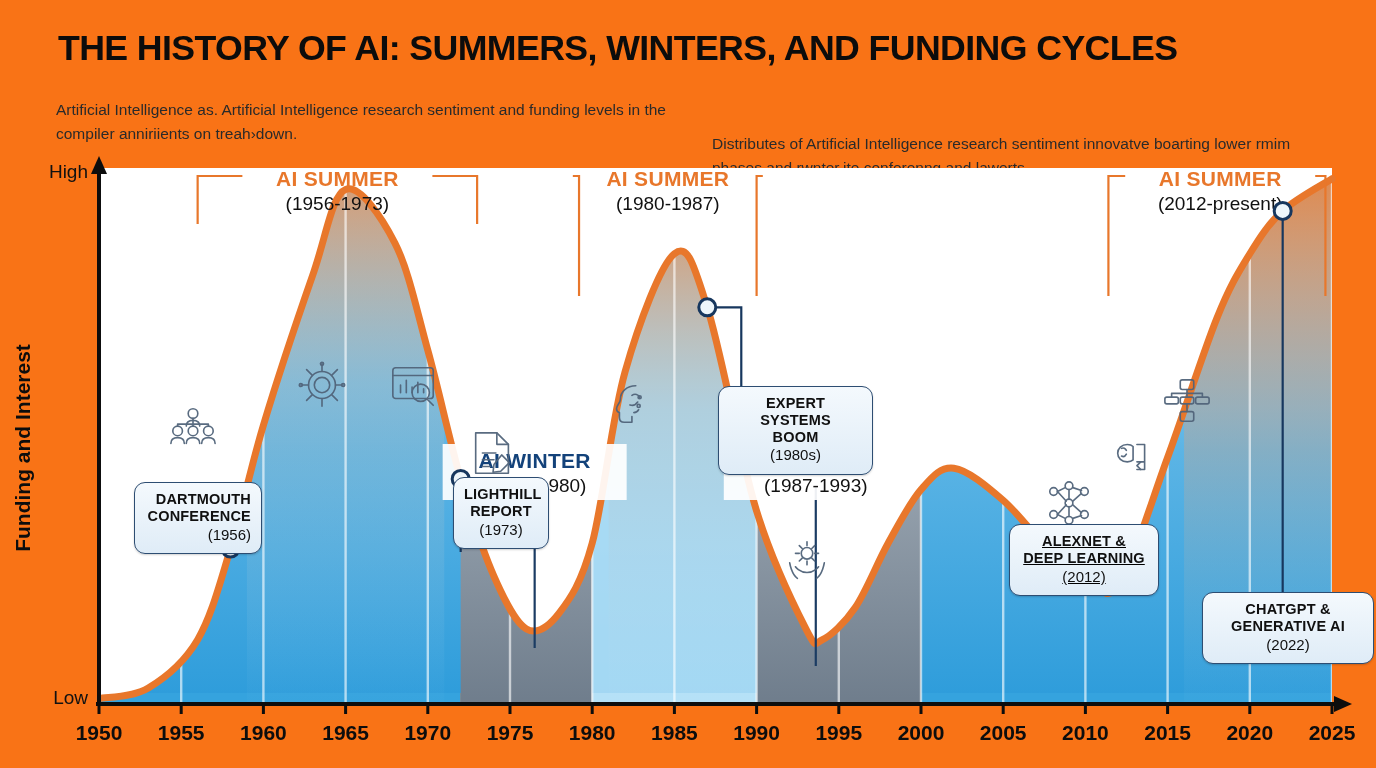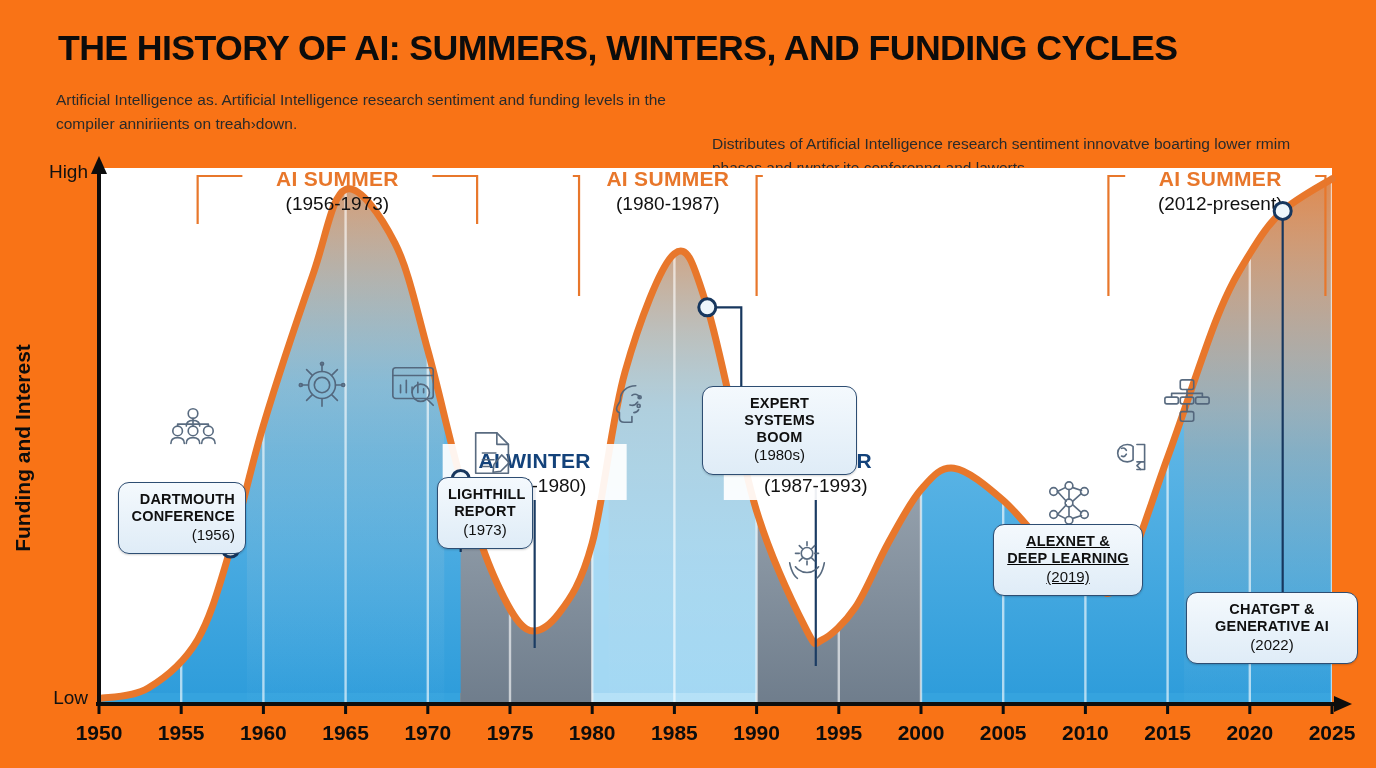--- a/index.html
+++ b/index.html
@@ -17,21 +17,21 @@
     position: absolute; left: 58px; top: 28px;
     font-size: 35px; font-weight: 800; letter-spacing: -0.6px;
     color: #0c0c0c; white-space: nowrap;
     font-family: "Liberation Sans", sans-serif;
     transform: scaleX(1.02); transform-origin: left center;
   }
   .sub {
     position: absolute; font-size: 15.5px; line-height: 1.55;
     color: #2a2a2a; font-weight: 400;
   }
-  #sub-left  { left: 56px;  top: 88px; width: 640px; }
+  #sub-left  { left: 56px;  top: 98px; width: 640px; }
   #sub-right { left: 712px; top: 88px; width: 620px; margin-top: 44px; }
 
   
   #chart { position: absolute; left: 0; top: 148px; width: 1376px; height: 620px; }
   #chart svg { display: block; }
 
   
   .axis-tick {
     font-family: "Liberation Sans", sans-serif;
     font-size: 21px; font-weight: 800; fill: #0d0d0d;
@@ -59,20 +59,21 @@
 
   
   .callout {
     position: absolute;
     border: 1.6px solid #2d4d72;
     border-radius: 11px;
     background: linear-gradient(180deg,#f4f9fd 0%,#dfecf7 100%);
     box-shadow: 0 1px 2px rgba(0,0,0,.18);
     text-align: center;
     padding: 8px 10px 9px 10px;
+    margin-left: 16px;
   }
   .callout .c-title {
     font-size: 14.5px; font-weight: 800; color: #101010;
     line-height: 1.16; letter-spacing: .2px; white-space: pre-line;
   }
   .callout .c-year {
     font-size: 15px; font-weight: 400; color: #101010; line-height: 1.3;
   }
   .icon-wrap { position: absolute; }
 </style>
@@ -384,21 +385,21 @@
 
     <div class="callout" id="co-expert" style="left:702px; top:238px; width:155px;">
       <div class="c-title">EXPERT SYSTEMS
 BOOM</div>
       <div class="c-year">(1980s)</div>
     </div>
 
     <div class="callout" id="co-alexnet" style="left:993px; top:376px; width:150px;text-decoration:underline;">
       <div class="c-title">ALEXNET &amp;
 DEEP LEARNING</div>
-      <div class="c-year">(2019)</div>
+      <div class="c-year">(2012)</div>
     </div>
 
     <div class="callout" id="co-chatgpt" style="left:1186px; top:444px; width:172px;">
       <div class="c-title">CHATGPT &amp;
 GENERATIVE AI</div>
       <div class="c-year">(2022)</div>
     </div>
   </div>
 </div>
 

